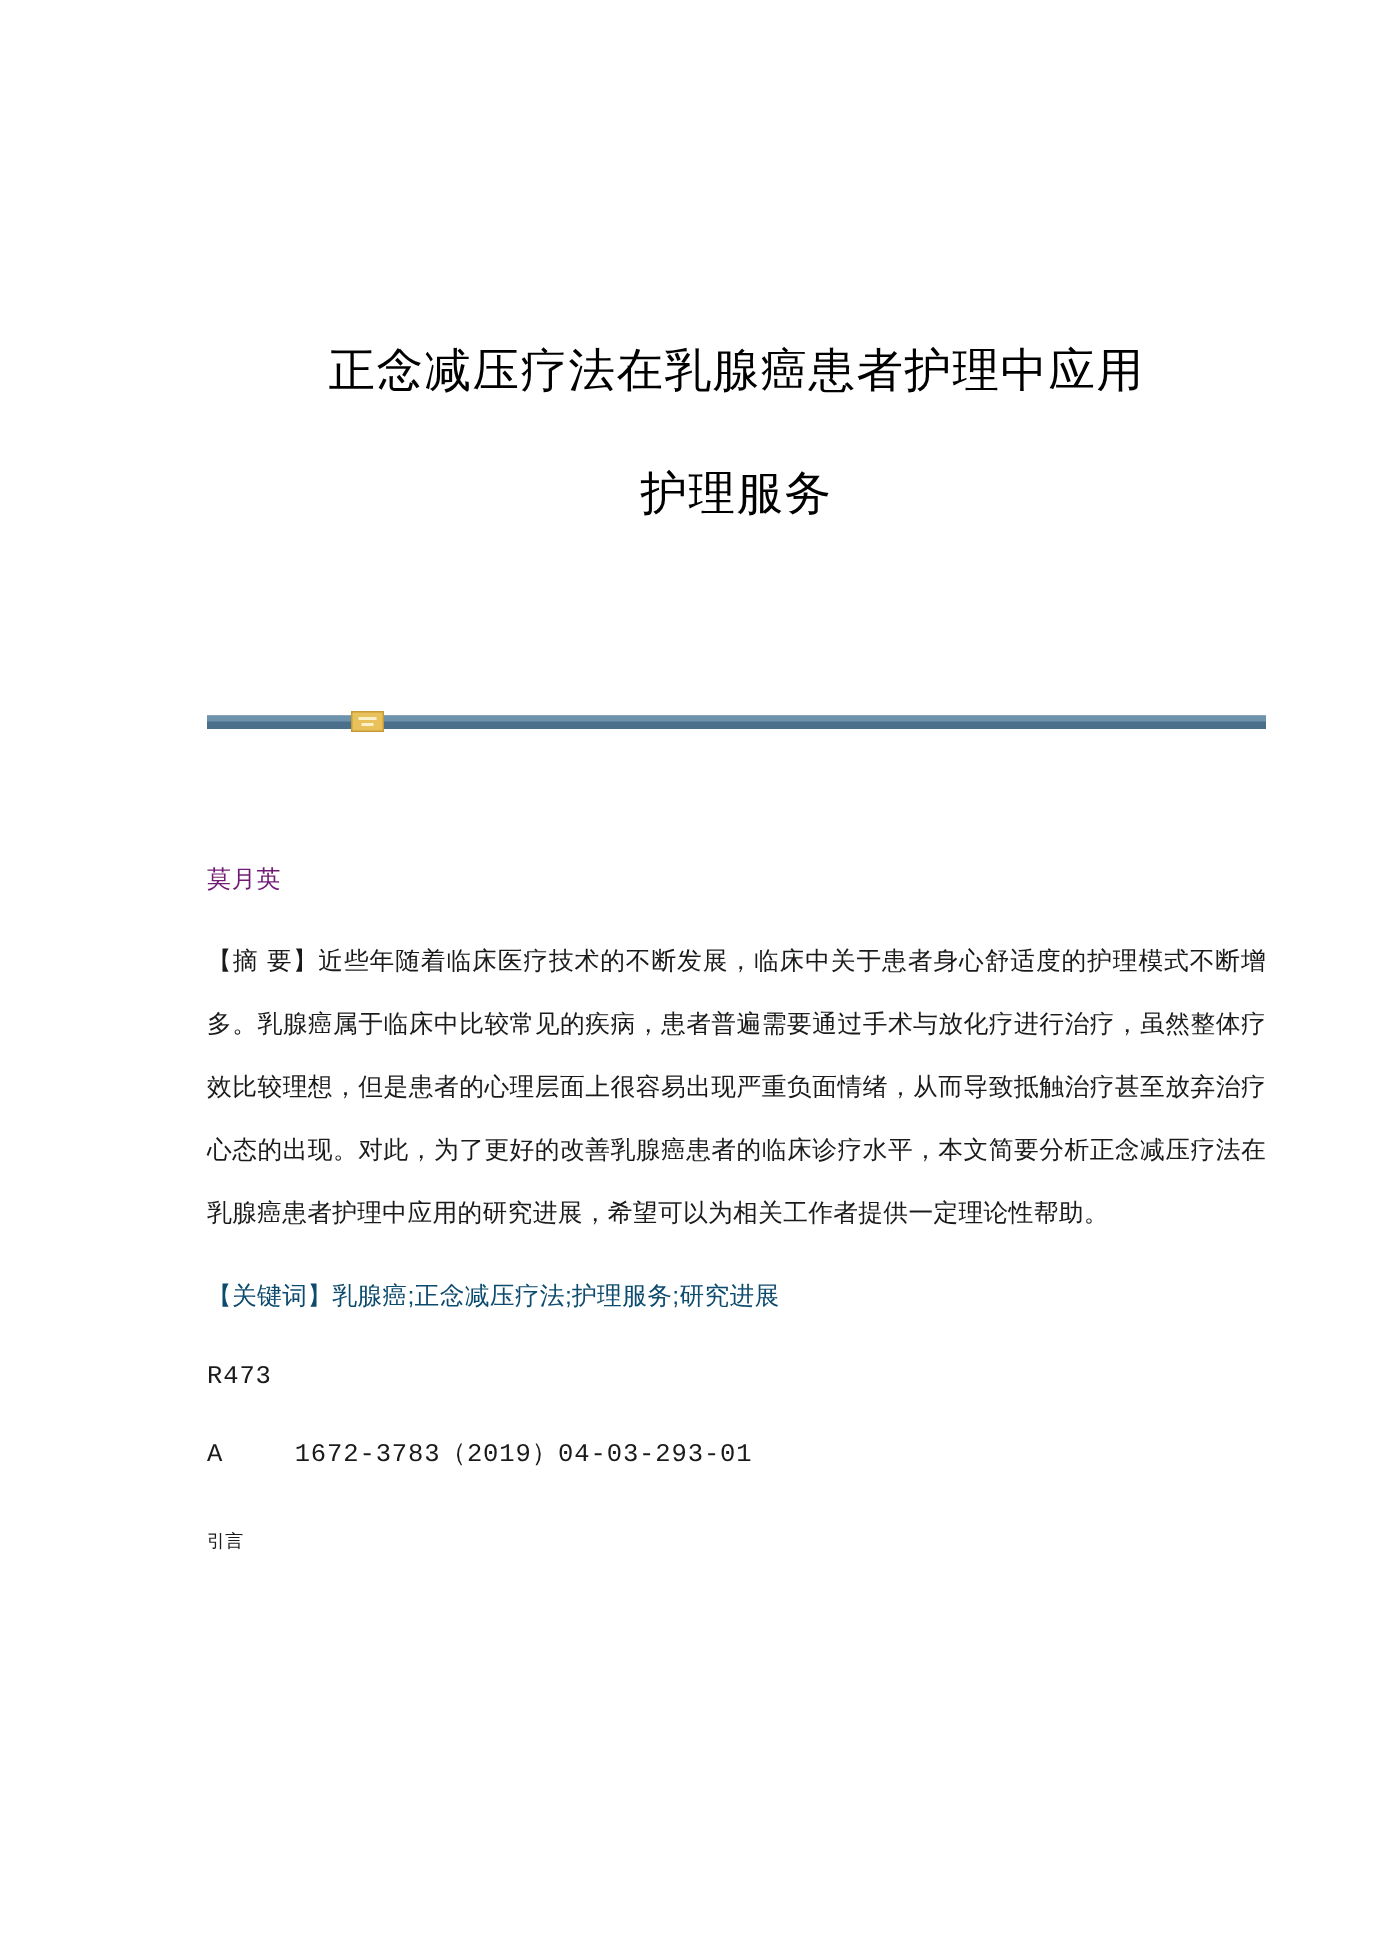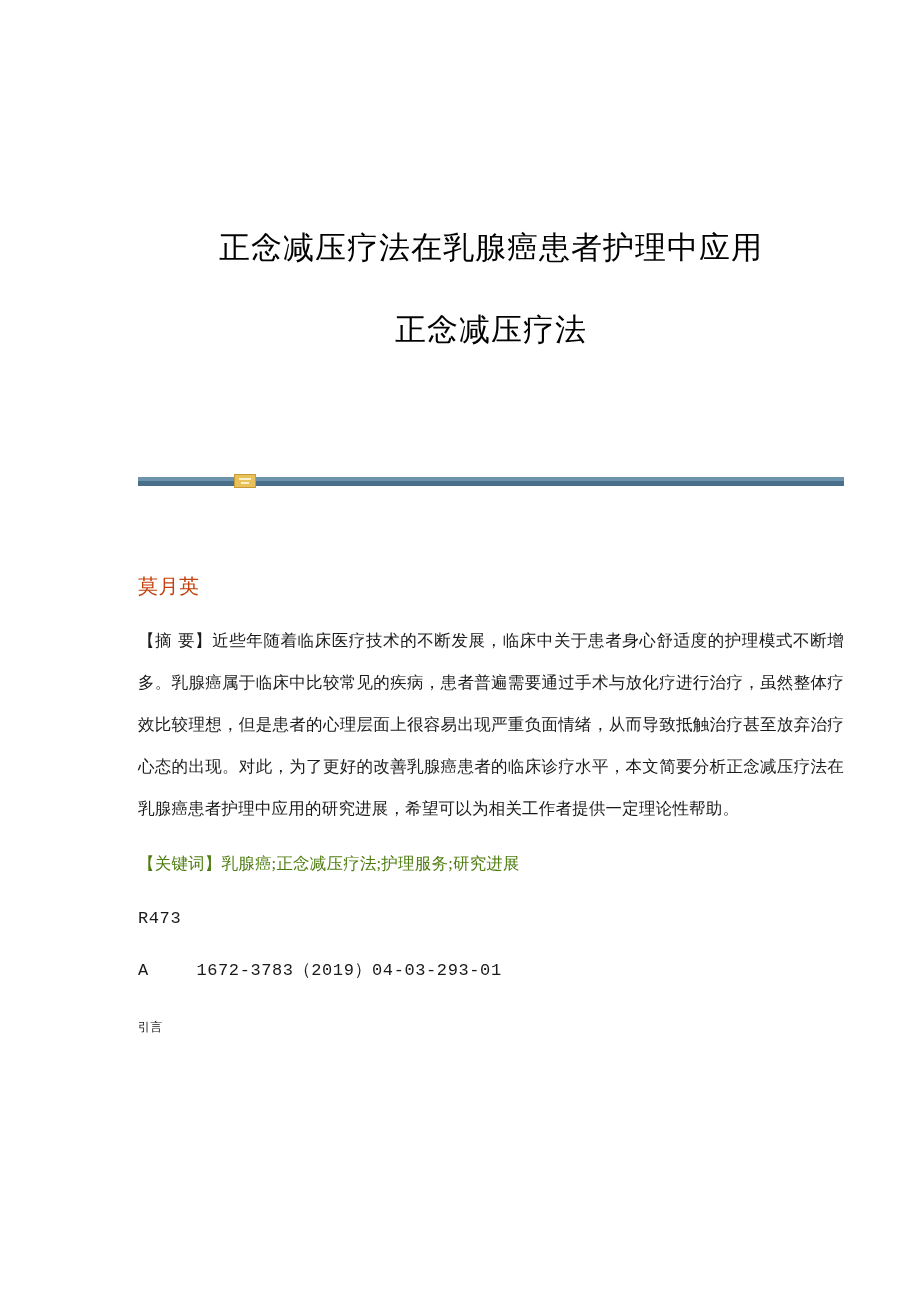--- a/index.html
+++ b/index.html
@@ -79,44 +79,44 @@
   }
   .divider .badge i:nth-child(2) {
     margin-top: 2px;
     width: 8px;
   }
 
   
   .author {
     margin-top: 86px;
     font-family: "DejaVu Sans", "Liberation Sans", sans-serif;
-    font-size: 20px;
+    font-size: 16px;
     line-height: 24px;
-    color: #c2410c;
+    color: #701a75;
     letter-spacing: 0.5px;
   }
   .para {
     margin-top: 20px;
     font-family: "DejaVu Sans", "Liberation Sans", sans-serif;
     font-size: 16.5px;
     line-height: 42px;
     color: #1a1a1a;
     text-align: justify;
     text-justify: inter-ideograph;
     letter-spacing: 0.2px;
   }
   .para.abstract {
     margin-top: 22px;
   }
   .keywords {
     margin-top: 14px;
-    font-family: Liberation Serif, serif;
+    font-family: Liberation Sans, sans-serif;
     font-size: 16.5px;
     line-height: 40px;
-    color: #4d7c0f;
+    color: #0c4a6e;
     letter-spacing: 0.2px;
   }
   .codeline {
     margin-top: 18px;
     font-family: Liberation Mono, monospace;
     font-size: 17px;
     line-height: 34px;
     color: #1a1a1a;
     letter-spacing: 0.6px;
   }
@@ -136,21 +136,21 @@
   }
 </style>
 </head>
 <body>
 
 <div class="page">
   <div class="content">
 
     <div class="title-block">
       <div class="title-line">正念减压疗法在乳腺癌患者护理中应用</div>
-      <div class="title-line">正念减压疗法</div>
+      <div class="title-line">护理服务</div>
     </div>
 
     <div class="divider">
       <div class="bar"></div>
       <div class="bar-shade"></div>
       <div class="badge">
         <i></i>
         <i></i>
       </div>
     </div>

